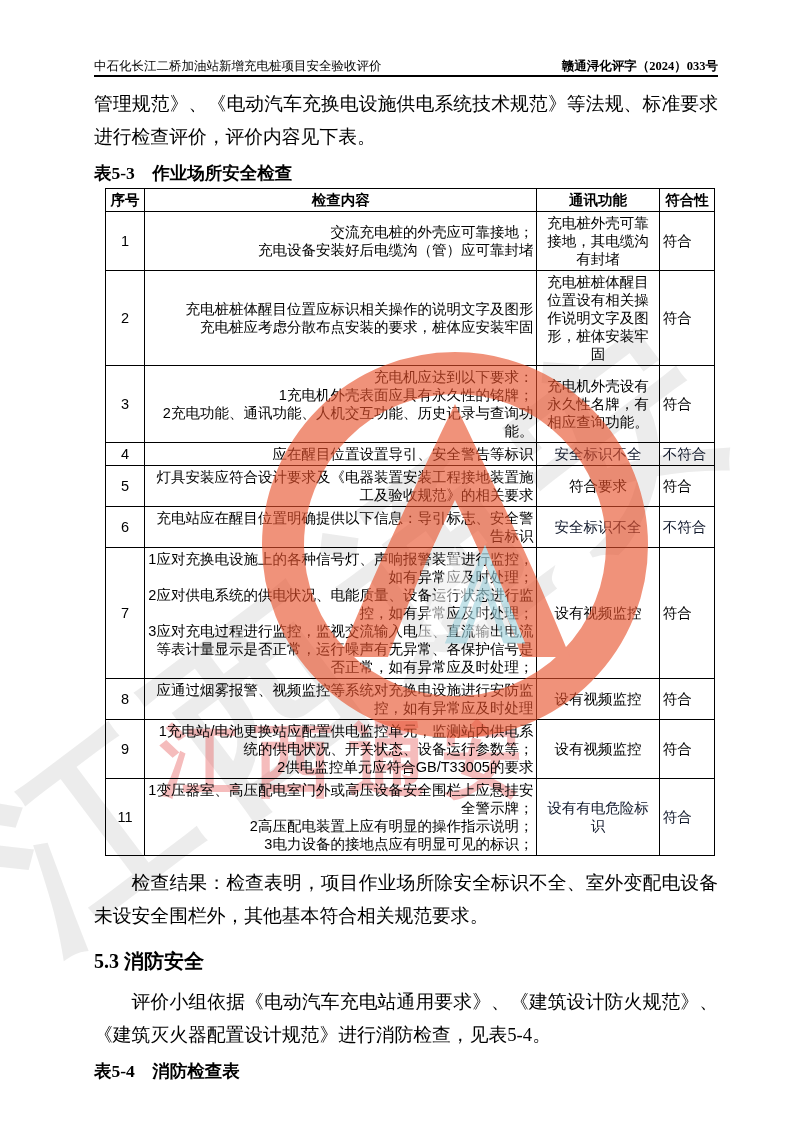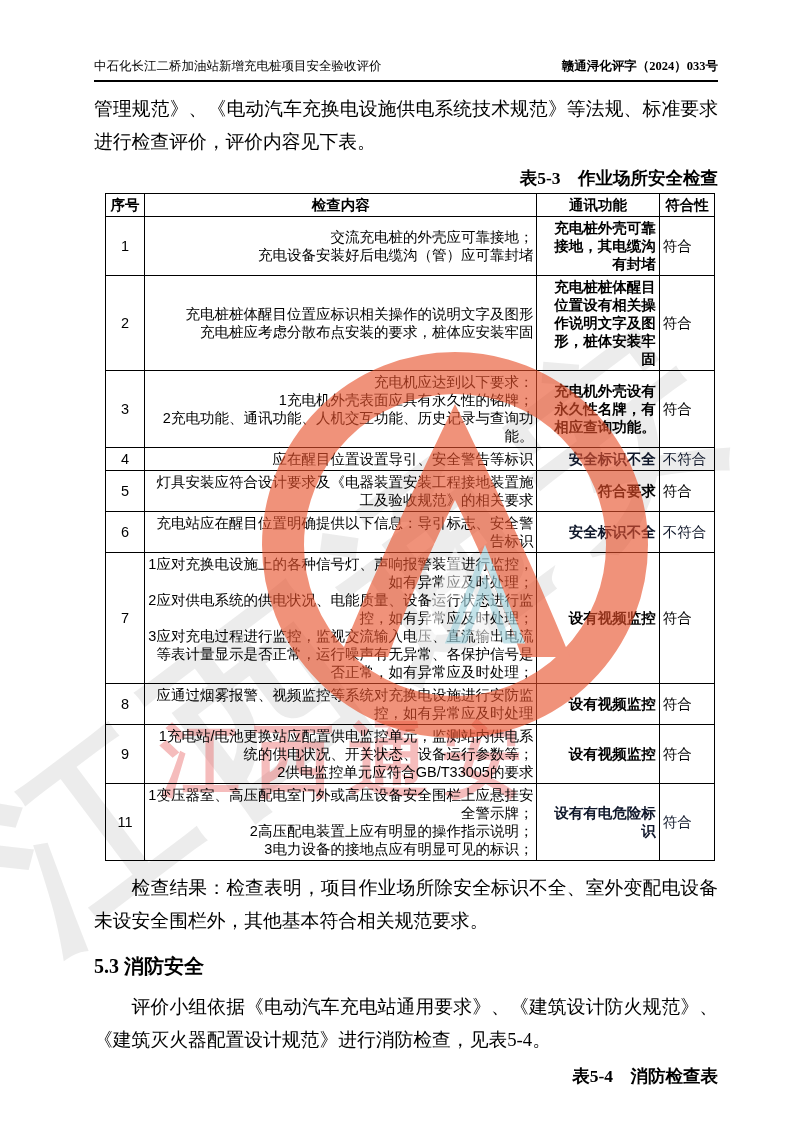--- a/index.html
+++ b/index.html
@@ -2,39 +2,39 @@
 <html><head>
 <meta charset="utf-8">
 <style>
   html,body{margin:0;padding:0;background:#ffffff;}
   .page{position:relative;width:793px;height:1122px;background:#fff;overflow:hidden;
         font-family:"Liberation Serif","DejaVu Serif",serif;color:#000;}
   .content{position:absolute;left:94px;top:58px;width:624px;z-index:1;}
 
   
   .hdr{display:flex;justify-content:space-between;align-items:flex-end;
-       border-bottom:2px solid #000;padding-bottom:5px;font-size:12.5px;}
+       border-bottom:2px solid #000;font-size:12.5px;}
   .hdr .right{font-weight:bold;}
 
   
   .para{font-size:18.8px;line-height:33px;margin:10px 0 0 0;text-align:justify;}
   .indent{text-indent:2em;}
 
   
-  .tbl-title{font-size:17.5px;font-weight:bold;text-align:right;margin:8px 0 3px 0;}
+  .tbl-title{font-size:17.5px;font-weight:bold;text-align:left;margin:8px 0 3px 0;}
   .sec-h{font-size:20px;font-weight:bold;margin:16px 0 0 0;}
 
   
   .tbl{display:table;border-collapse:collapse;margin-left:11px;width:609px;
        font-family:"Liberation Sans","DejaVu Sans",sans-serif;font-size:14.5px;line-height:18px;}
   .tr{display:table-row;}
   .td{display:table-cell;border:1px solid #000;vertical-align:middle;padding:2px 3px;}
   .c-no{width:33px;text-align:center;}
   .c-content{width:402px;text-align:right;white-space:pre-line;}
-  .c-status{width:120px;text-align:right;white-space:pre-line;font-weight:bold;}
+  .c-status{width:120px;text-align:center;white-space:pre-line;}
   .c-result{width:50px;text-align:left;}
   .th{font-weight:bold;text-align:center;white-space:normal;}
   .red{color:#0f172a;}
 
   
   .wm-under{position:absolute;inset:0;z-index:0;pointer-events:none;
             font-family:"Liberation Sans","DejaVu Sans",sans-serif;}
   .wm-over{position:absolute;inset:0;z-index:2;pointer-events:none;}
   .wm-gray{position:absolute;left:-70px;top:790px;width:1300px;font-size:195px;font-weight:bold;
            letter-spacing:26px;color:rgba(150,150,150,0.18);transform:rotate(-37deg);

